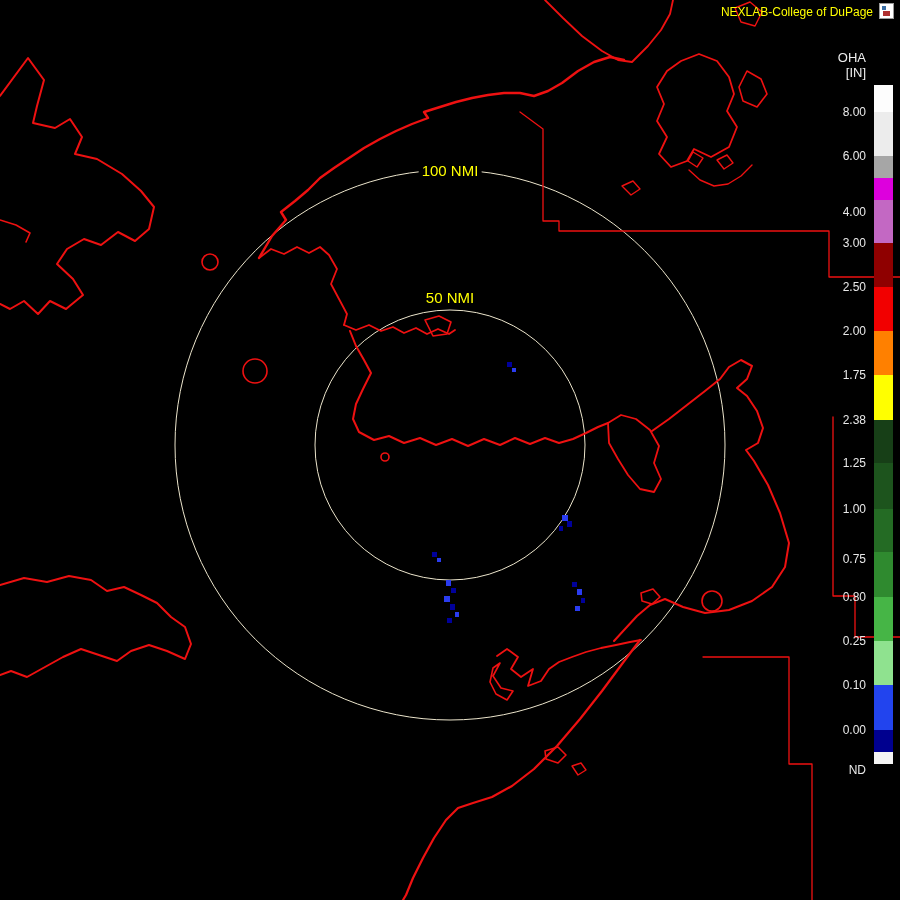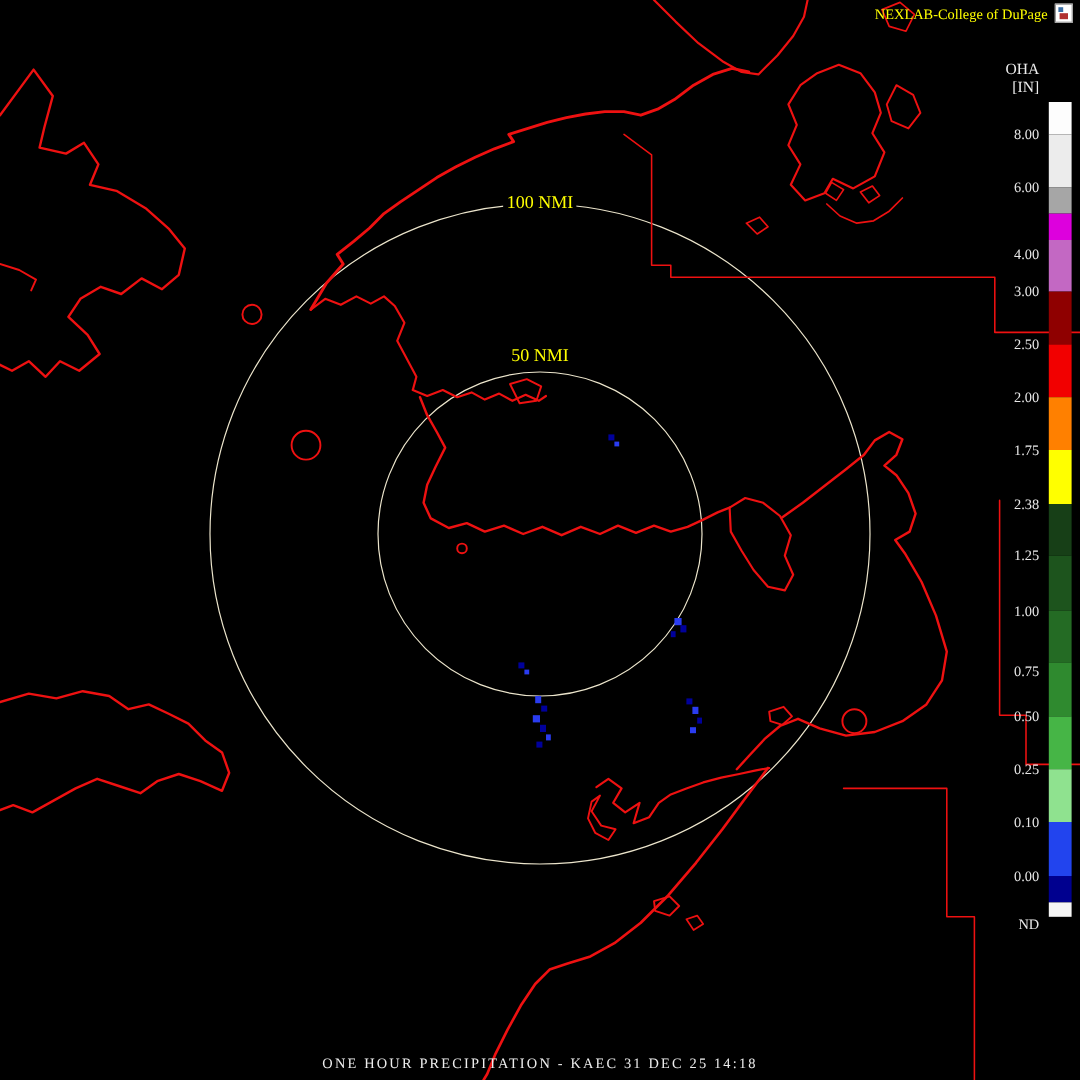--- a/index.html
+++ b/index.html
@@ -1,17 +1,17 @@
 <!DOCTYPE html>
 <html><head>
 <meta charset="utf-8">
 <style>
   html,body{margin:0;padding:0;background:#000;}
   #stage{position:relative;width:900px;height:900px;background:#000;overflow:hidden;
-         font-family:Liberation Serif, serif;}
+         font-family:Liberation Sans, sans-serif;}
   #map{position:absolute;left:0;top:0;}
   .credit{position:absolute;top:5px;right:27px;color:#ffff00;font-size:12px;white-space:nowrap;}
   .imgicon{position:absolute;top:3px;right:6px;width:15px;height:16px;background:#fff;
            border:1px solid #9a9a9a;box-sizing:border-box;}
   .imgicon::before{content:"";position:absolute;left:2px;top:2px;width:4px;height:4px;background:#3a6ea5;}
   .imgicon::after{content:"";position:absolute;left:3px;bottom:2px;width:7px;height:5px;background:#b03030;}
   .prodhdr{position:absolute;top:50px;right:34px;text-align:right;color:#ededed;
            font-size:13px;line-height:15px;}
   .cbar{position:absolute;top:85px;right:7px;width:19px;height:679px;}
   .cbar .seg{position:absolute;left:0;width:100%;}
@@ -101,32 +101,31 @@
       <div class="seg" style="top: 378px; height: 46px; background: rgb(29, 84, 29);"></div>
       <div class="seg" style="top: 424px; height: 43px; background: rgb(36, 107, 36);"></div>
       <div class="seg" style="top: 467px; height: 45px; background: rgb(47, 138, 47);"></div>
       <div class="seg" style="top: 512px; height: 44px; background: rgb(70, 181, 70);"></div>
       <div class="seg" style="top: 556px; height: 44px; background: rgb(143, 226, 143);"></div>
       <div class="seg" style="top: 600px; height: 45px; background: rgb(34, 68, 238);"></div>
       <div class="seg" style="top: 645px; height: 22px; background: rgb(0, 0, 143);"></div>
       <div class="seg" style="top: 667px; height: 12px; background: rgb(245, 245, 245);"></div>
     </div>
 
-  <div class="footer">ONE HOUR PRECIPITATION - KAEC 31 DEC 25 14:18</div>
 <div class="ringlabel" style="left: 450px; top: 170px;">100 NMI</div>
     <div class="ringlabel" style="left: 450px; top: 297px;">50 NMI</div>
     <div class="cbar-label" style="top: 105px;">8.00</div>
     <div class="cbar-label" style="top: 149px;">6.00</div>
     <div class="cbar-label" style="top: 193px; margin-top: 12px;">4.00</div>
     <div class="cbar-label" style="top: 236px;">3.00</div>
     <div class="cbar-label" style="top: 280px;">2.50</div>
     <div class="cbar-label" style="top: 324px;">2.00</div>
     <div class="cbar-label" style="top: 368px;">1.75</div>
     <div class="cbar-label" style="top: 413px;">2.38</div>
     <div class="cbar-label" style="top: 456px;">1.25</div>
     <div class="cbar-label" style="top: 502px;">1.00</div>
     <div class="cbar-label" style="top: 552px;">0.75</div>
-    <div class="cbar-label" style="top: 590px;">0.50</div>
+    <div class="cbar-label" style="top: 590px;">0.80</div>
     <div class="cbar-label" style="top: 634px;">0.25</div>
     <div class="cbar-label" style="top: 678px;">0.10</div>
     <div class="cbar-label" style="top: 723px;">0.00</div>
     <div class="cbar-label" style="top: 763px;">ND</div>
   </div>
 
 </body></html>

